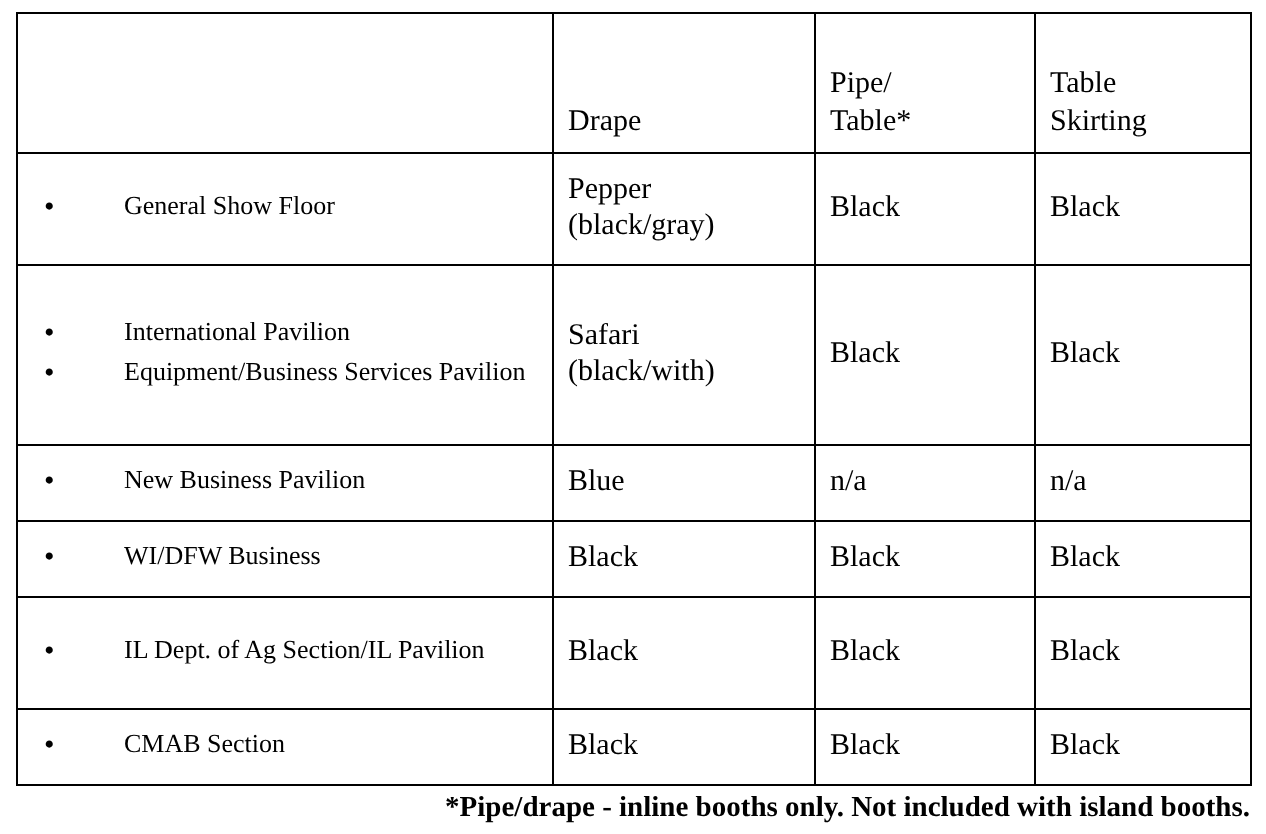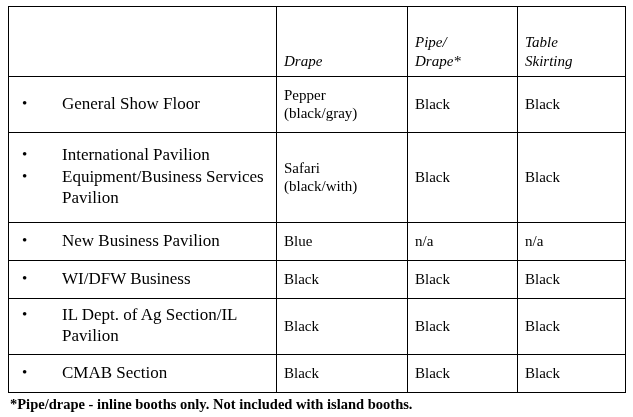--- a/index.html
+++ b/index.html
@@ -39,56 +39,56 @@
   col.c-pipe { width: 110px; }
   col.c-skirt { width: 108px; }
 
   .head-cell {
     vertical-align: bottom !important;
     height: 58px;
     padding-bottom: 6px !important;
   }
   .head-cell .htext {
     display: block;
-    font-style: italic;
   }
   .bullet-row {
     display: flex;
     align-items: flex-start;
   }
   .bullet-row + .bullet-row {
     margin-top: 1px;
   }
   .bullet {
     flex: 0 0 auto;
     width: 46px;
     font-size: 15px;
     line-height: 1.22;
     text-align: left;
     padding-left: 6px;
     box-sizing: border-box;
   }
   .btext {
     flex: 1 1 auto;
-    font-size: 17px;
+    font-size: 13px;
     line-height: 1.22;
   }
   .cellsub {
     display: block;
   }
   .row-tall td { height: 44px; }
   .row-xtall td { height: 78px; }
   .row-short td { height: 26px; }
   .footnote {
     margin-top: 3px;
     font-size: 14.5px;
     font-weight: bold;
     line-height: 1.2;
     font-family: "Liberation Serif", serif;
     padding-left: 2px;
+    text-align: right;
   }
 </style>
 </head>
 <body>
 
 <div class="page">
 
   <table class="spec">
     <colgroup>
       <col class="c-label">
@@ -99,21 +99,21 @@
     <tbody>
       <tr>
         <td class="head-cell">
           <span class="htext"></span>
         </td>
         <td class="head-cell">
           <span class="htext">Drape</span>
         </td>
         <td class="head-cell">
           <span class="htext">Pipe/</span>
-          <span class="htext">Drape*</span>
+          <span class="htext">Table*</span>
         </td>
         <td class="head-cell">
           <span class="htext">Table</span>
           <span class="htext">Skirting</span>
         </td>
       </tr>
 
       <tr class="row-tall">
         <td>
           <div class="bullet-row">

